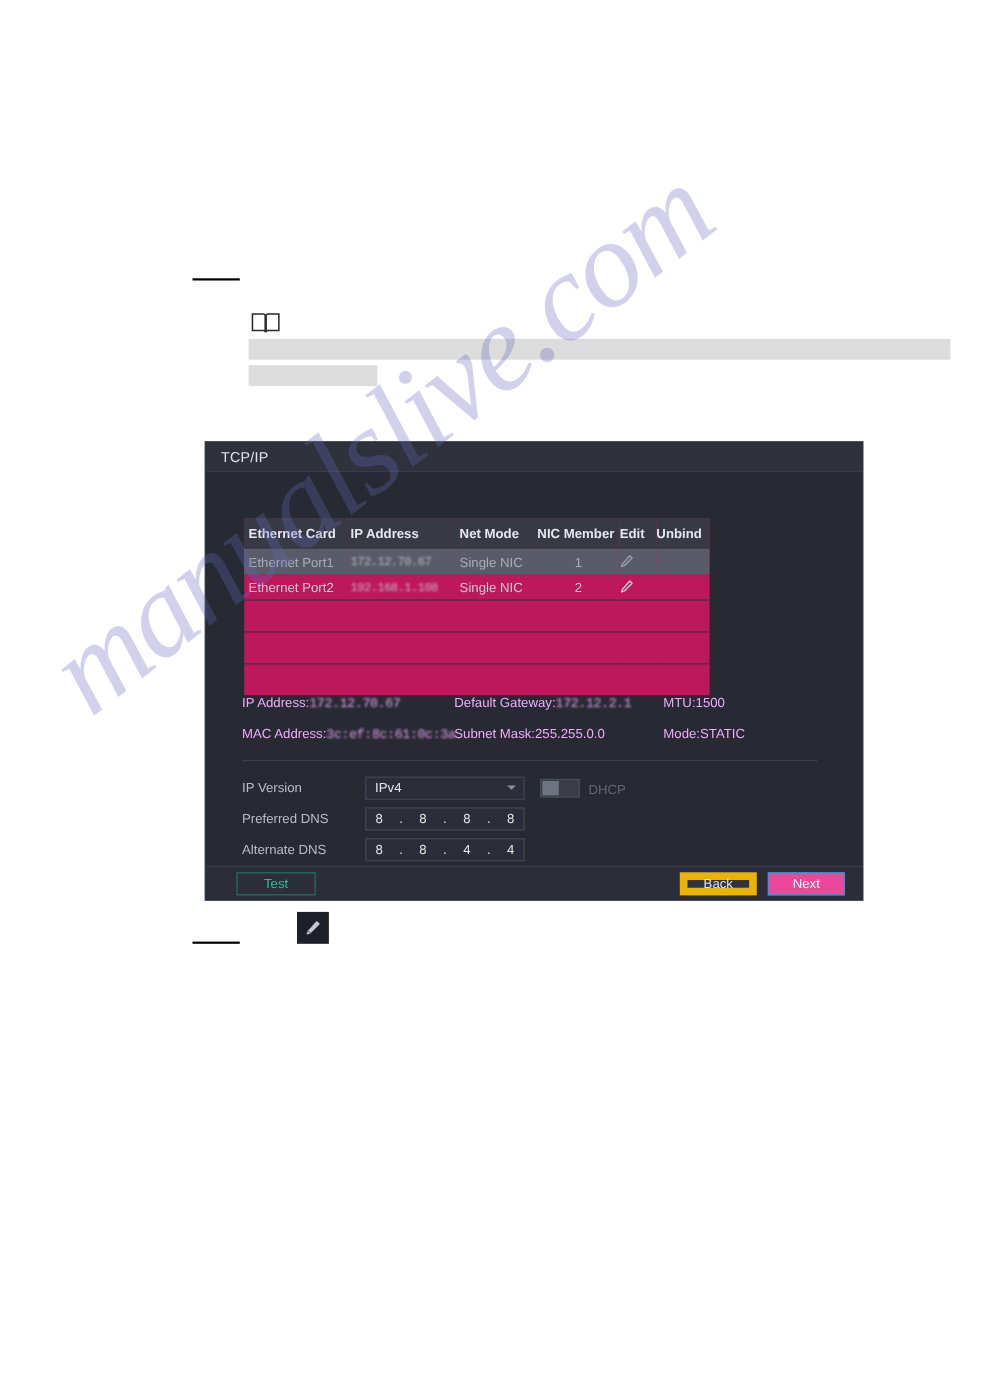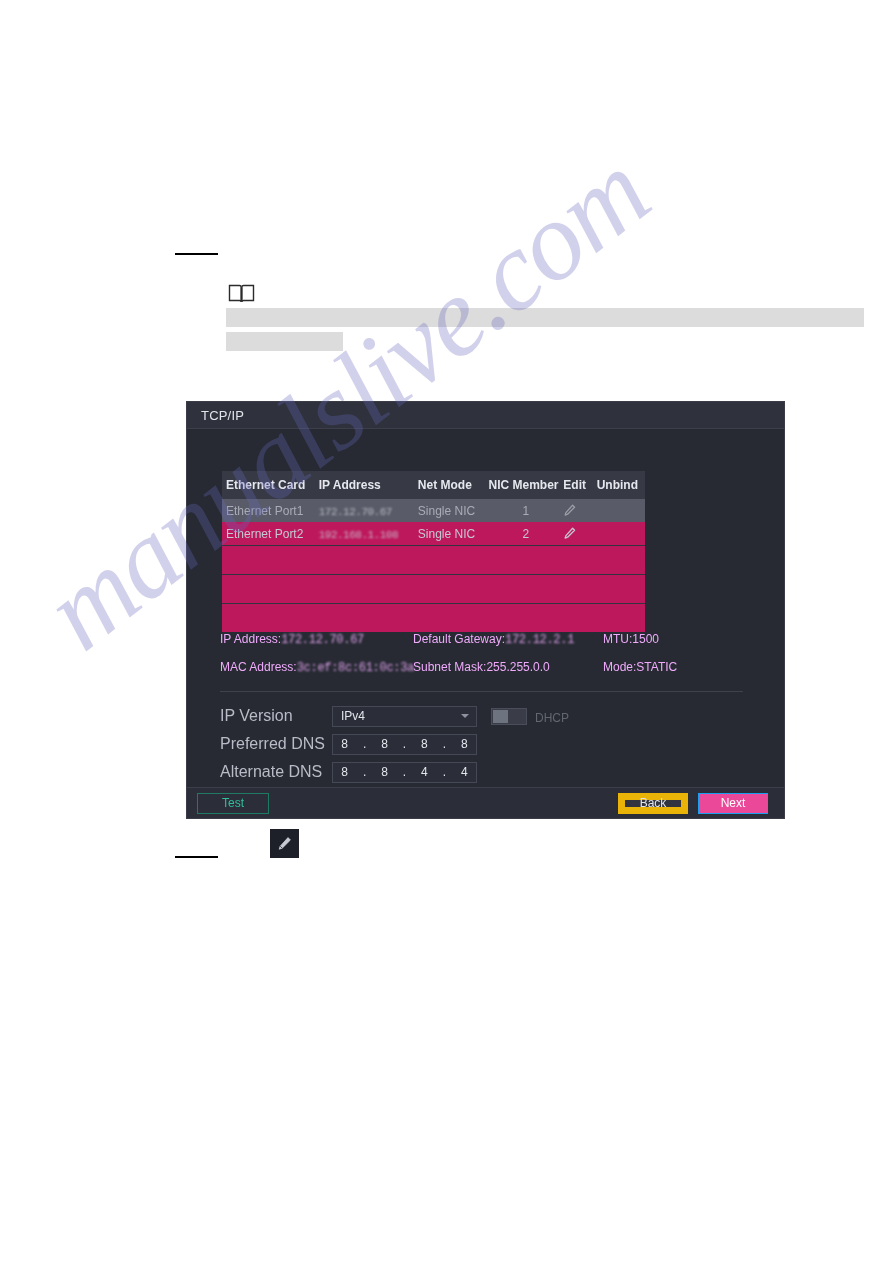--- a/index.html
+++ b/index.html
@@ -201,21 +201,21 @@
   }
   .form-row {
     display: flex;
     align-items: center;
     height: 22px;
     margin-bottom: 6px;
   }
   .form-label {
     width: 112px;
     color: #b9bcc6;
-    font-size: 16px;
+    font-size: 12px;
   }
   .field {
     width: 145px;
     height: 21px;
     background: #2b2e38;
     border: 1px solid #454956;
     display: flex;
     align-items: center;
     box-sizing: border-box;
     color: #e3e5eb;
@@ -288,21 +288,21 @@
   .btn {
     height: 21px;
     box-sizing: border-box;
     display: flex;
     align-items: center;
     justify-content: center;
     font-size: 12px;
     cursor: pointer;
   }
   .btn-test {
-    margin-left: 10px;
+    margin-left: 28px;
     width: 72px;
     border: 1px solid #1e7a63;
     color: #2fbf9a;
     background: transparent;
   }
   .btn-back {
     margin-left: auto;
     width: 70px;
     border: 7px solid #eab308;
     color: #e3e5eb;

